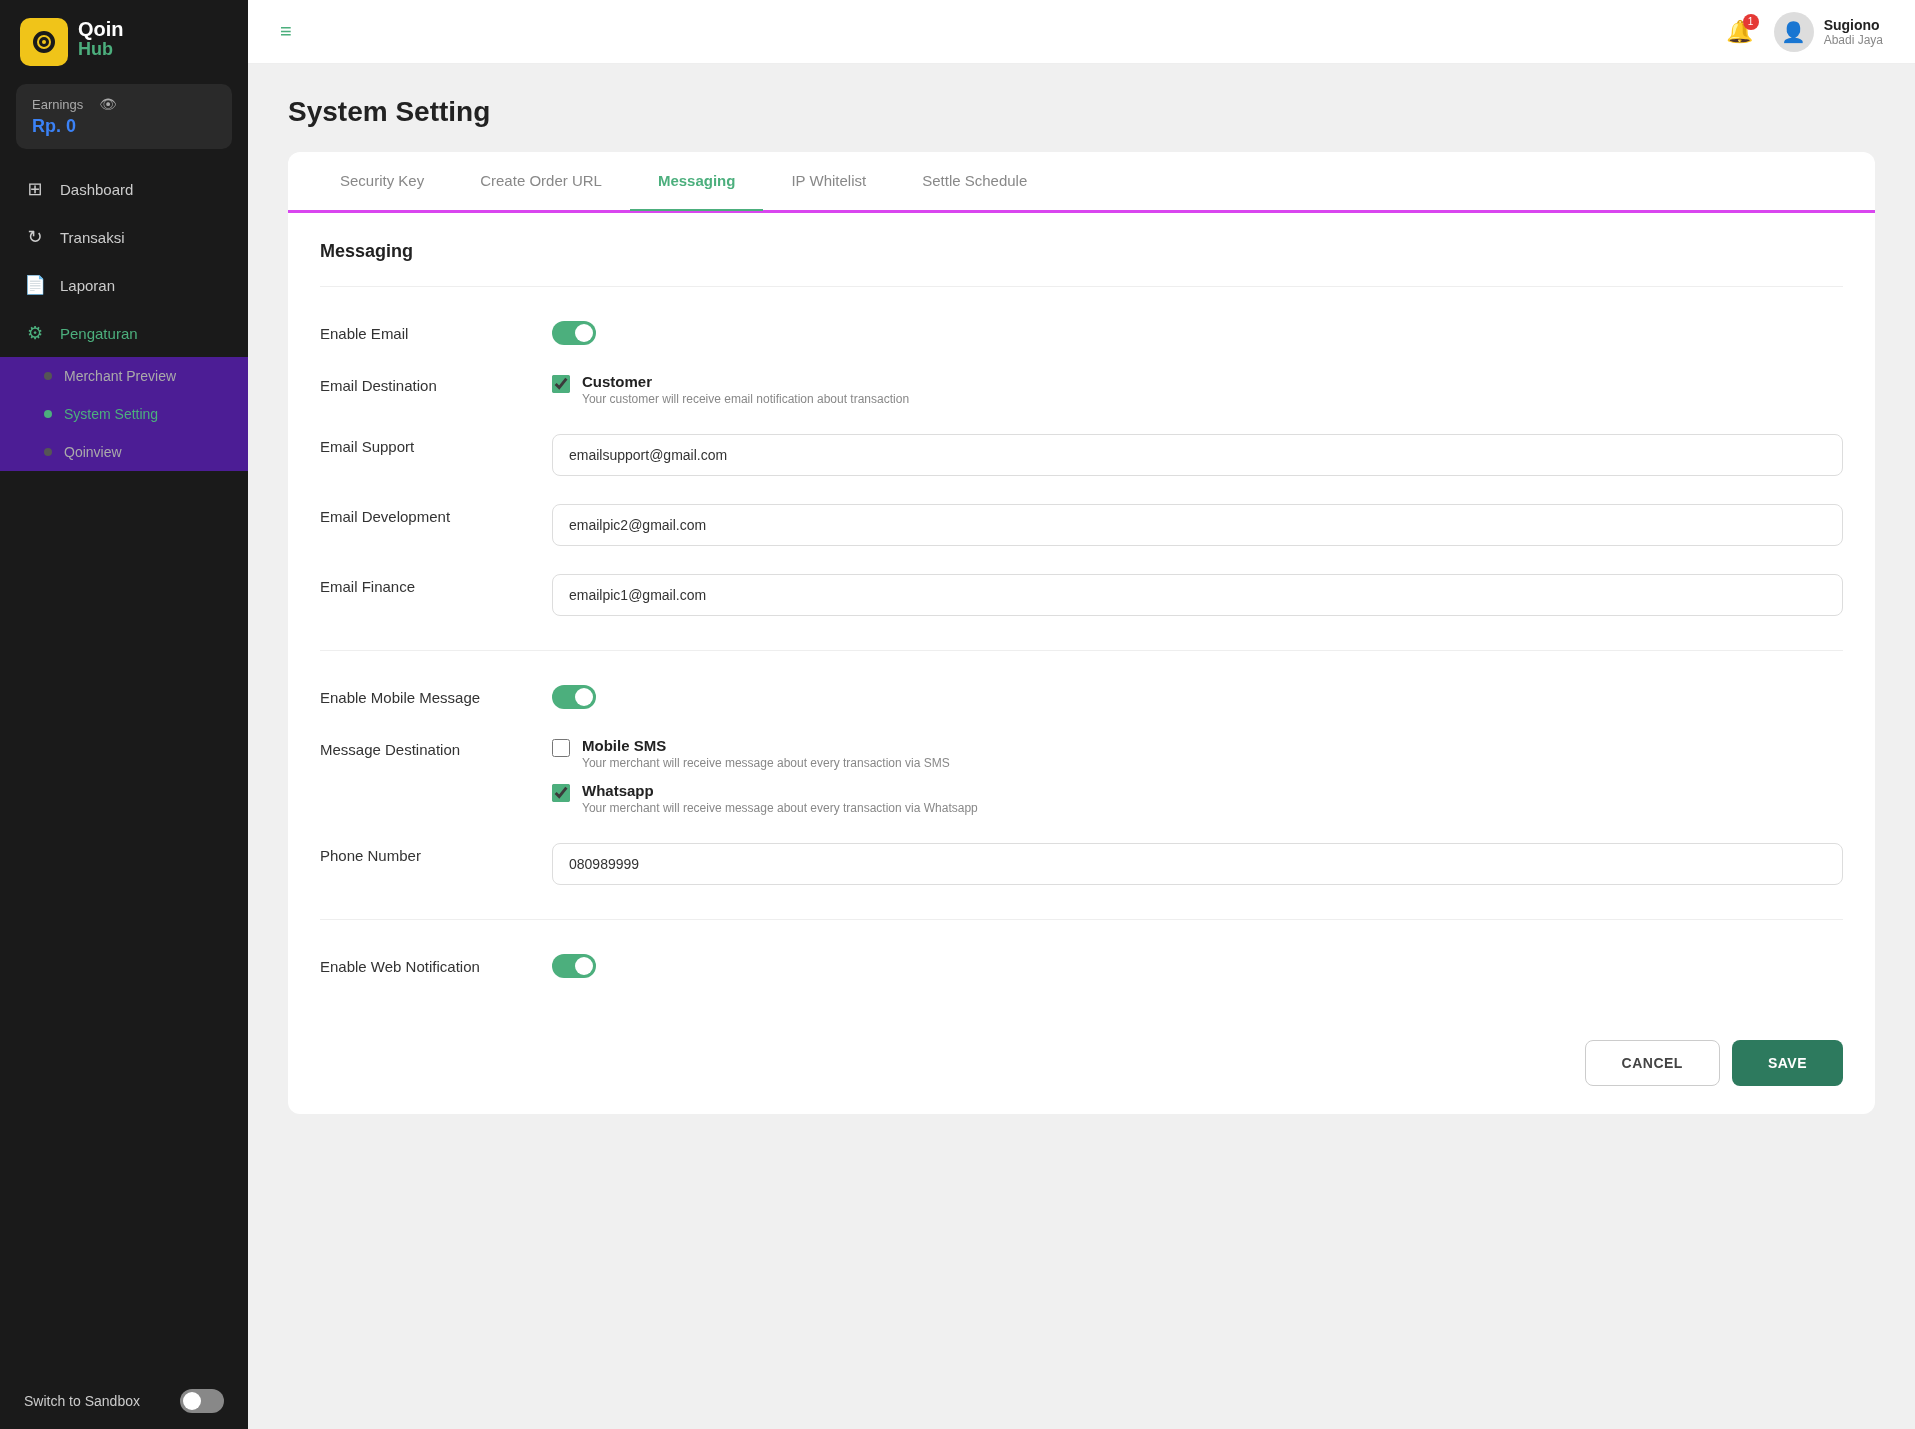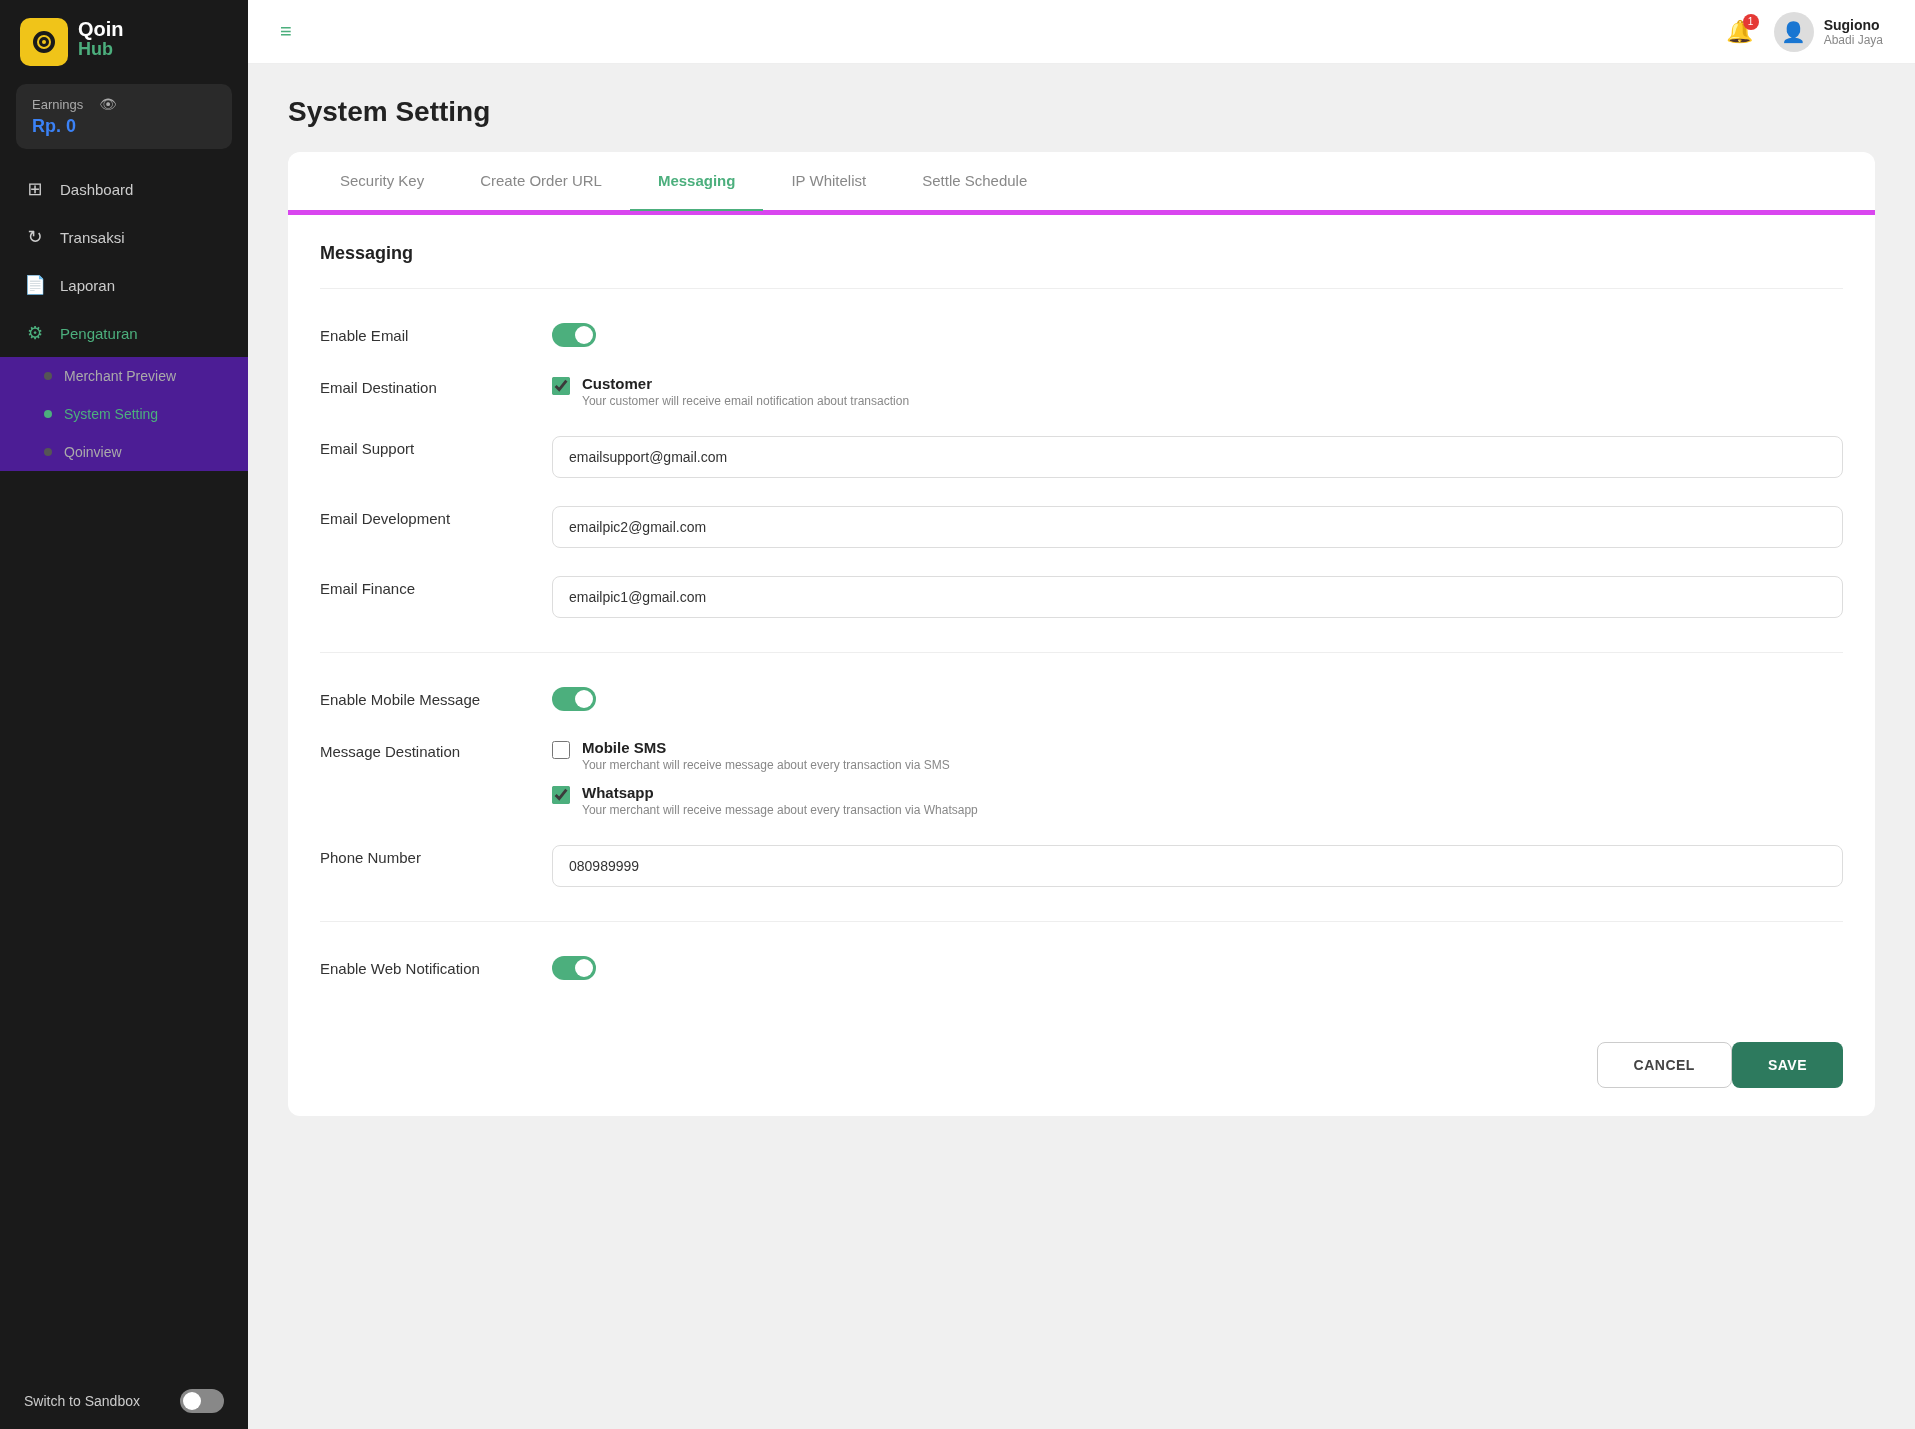--- a/index.html
+++ b/index.html
@@ -195,21 +195,21 @@
       margin-bottom: 24px;
     }
     .card {
       background: white;
       border-radius: 12px;
       overflow: hidden;
     }
     
     .tabs {
       display: flex;
-      border-bottom: 5px solid #d946ef;
+      border-bottom: 3px solid #d946ef;
       padding: 0 24px;
     }
     .tab {
       padding: 20px 28px;
       font-size: 15px;
       color: #888;
       cursor: pointer;
       border-bottom: 2px solid transparent;
       margin-bottom: -1px;
       white-space: nowrap;
@@ -262,21 +262,21 @@
       cursor: pointer;
     }
     .checkbox-label-group { display: flex; flex-direction: column; }
     .checkbox-label { font-size: 15px; font-weight: 600; color: #222; }
     .checkbox-desc { font-size: 12px; color: #888; margin-top: 2px; }
 
     
     .button-row {
       display: flex;
       justify-content: flex-end;
-      gap: 0;
+      gap: 12px;
       padding: 20px 32px 28px;
     }
     .btn-cancel {
       padding: 14px 36px;
       border: 1px solid #ccc;
       border-radius: 8px;
       background: white;
       font-size: 14px;
       font-weight: 700;
       color: #444;

